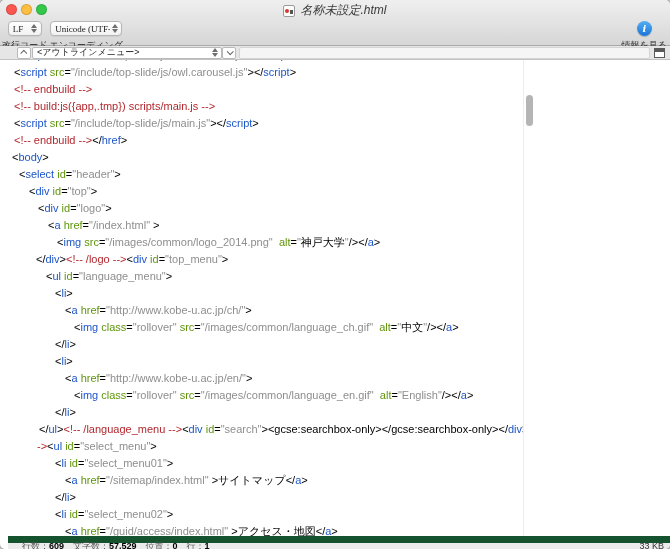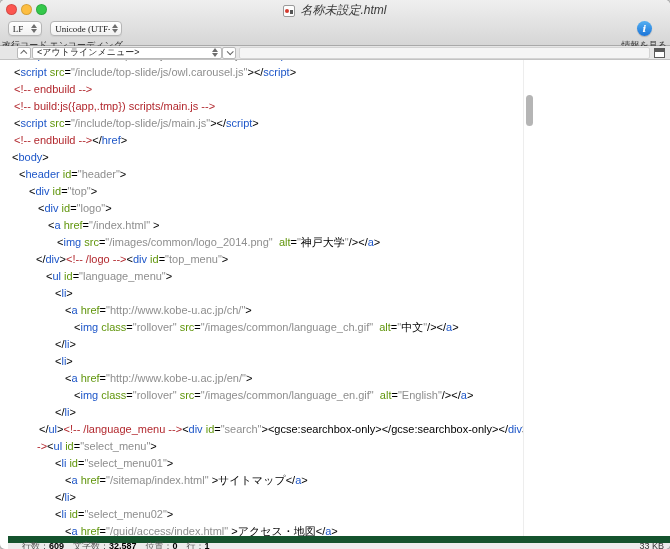--- a/index.html
+++ b/index.html
@@ -139,21 +139,21 @@
 
   <div class="editor">
     <div class="code" id="code">
         <div class="code-line" style="padding-left: 14px;"><span class="tk-p">&lt;</span><span class="tk-t">script</span><span class="tk-p"> </span><span class="tk-a">src</span><span class="tk-p">=</span><span class="tk-s">"/include/top-slide/js/owl.carousel.js"</span><span class="tk-p">&gt;&lt;/</span><span class="tk-t">script</span><span class="tk-p">&gt;</span></div>
         <div class="code-line" style="padding-left: 14px;"><span class="tk-p">&lt;</span><span class="tk-t">script</span><span class="tk-p"> </span><span class="tk-a">src</span><span class="tk-p">=</span><span class="tk-s">"/include/top-slide/js/owl.carousel.js"</span><span class="tk-p">&gt;&lt;/</span><span class="tk-t">script</span><span class="tk-p">&gt;</span></div>
         <div class="code-line" style="padding-left: 14px;"><span class="tk-c">&lt;!-- endbuild --&gt;</span></div>
         <div class="code-line" style="padding-left: 14px;"><span class="tk-c">&lt;!-- build:js({app,.tmp}) scripts/main.js --&gt;</span></div>
         <div class="code-line" style="padding-left: 14px;"><span class="tk-p">&lt;</span><span class="tk-t">script</span><span class="tk-p"> </span><span class="tk-a">src</span><span class="tk-p">=</span><span class="tk-s">"/include/top-slide/js/main.js"</span><span class="tk-p">&gt;&lt;/</span><span class="tk-t">script</span><span class="tk-p">&gt;</span></div>
         <div class="code-line" style="padding-left: 14px;"><span class="tk-c">&lt;!-- endbuild --&gt;</span><span class="tk-p">&lt;/</span><span class="tk-t">href</span><span class="tk-p">&gt;</span></div>
         <div class="code-line" style="padding-left: 12px;"><span class="tk-p">&lt;</span><span class="tk-t">body</span><span class="tk-p">&gt;</span></div>
-        <div class="code-line" style="padding-left: 19px;"><span class="tk-p">&lt;</span><span class="tk-t">header</span><span class="tk-p"> </span><span class="tk-a">id</span><span class="tk-p">=</span><span class="tk-s">"header"</span><span class="tk-p">&gt;</span></div>
+        <div class="code-line" style="padding-left: 19px;"><span class="tk-p">&lt;</span><span class="tk-t">select</span><span class="tk-p"> </span><span class="tk-a">id</span><span class="tk-p">=</span><span class="tk-s">"header"</span><span class="tk-p">&gt;</span></div>
         <div class="code-line" style="padding-left: 29px;"><span class="tk-p">&lt;</span><span class="tk-t">div</span><span class="tk-p"> </span><span class="tk-a">id</span><span class="tk-p">=</span><span class="tk-s">"top"</span><span class="tk-p">&gt;</span></div>
         <div class="code-line" style="padding-left: 38px;"><span class="tk-p">&lt;</span><span class="tk-t">div</span><span class="tk-p"> </span><span class="tk-a">id</span><span class="tk-p">=</span><span class="tk-s">"logo"</span><span class="tk-p">&gt;</span></div>
         <div class="code-line" style="padding-left: 48px;"><span class="tk-p">&lt;</span><span class="tk-t">a</span><span class="tk-p"> </span><span class="tk-a">href</span><span class="tk-p">=</span><span class="tk-s">"/index.html"</span><span class="tk-p"> &gt;</span></div>
         <div class="code-line" style="padding-left: 57px;"><span class="tk-p">&lt;</span><span class="tk-t">img</span><span class="tk-p"> </span><span class="tk-a">src</span><span class="tk-p">=</span><span class="tk-s">"/images/common/logo_2014.png"</span><span class="tk-p">  </span><span class="tk-a">alt</span><span class="tk-p">=</span><span class="tk-s">"</span><span class="tk-j">神戸大学</span><span class="tk-s">"</span><span class="tk-p">/&gt;&lt;/</span><span class="tk-t">a</span><span class="tk-p">&gt;</span></div>
         <div class="code-line" style="padding-left: 36px;"><span class="tk-p">&lt;/</span><span class="tk-t">div</span><span class="tk-p">&gt;</span><span class="tk-c">&lt;!-- /logo --&gt;</span><span class="tk-p">&lt;</span><span class="tk-t">div</span><span class="tk-p"> </span><span class="tk-a">id</span><span class="tk-p">=</span><span class="tk-s">"top_menu"</span><span class="tk-p">&gt;</span></div>
         <div class="code-line" style="padding-left: 46px;"><span class="tk-p">&lt;</span><span class="tk-t">ul</span><span class="tk-p"> </span><span class="tk-a">id</span><span class="tk-p">=</span><span class="tk-s">"language_menu"</span><span class="tk-p">&gt;</span></div>
         <div class="code-line" style="padding-left: 55px;"><span class="tk-p">&lt;</span><span class="tk-t">li</span><span class="tk-p">&gt;</span></div>
         <div class="code-line" style="padding-left: 65px;"><span class="tk-p">&lt;</span><span class="tk-t">a</span><span class="tk-p"> </span><span class="tk-a">href</span><span class="tk-p">=</span><span class="tk-s">"http://www.kobe-u.ac.jp/ch/"</span><span class="tk-p">&gt;</span></div>
         <div class="code-line" style="padding-left: 74px;"><span class="tk-p">&lt;</span><span class="tk-t">img</span><span class="tk-p"> </span><span class="tk-a">class</span><span class="tk-p">=</span><span class="tk-s">"rollover"</span><span class="tk-p"> </span><span class="tk-a">src</span><span class="tk-p">=</span><span class="tk-s">"/images/common/language_ch.gif"</span><span class="tk-p">  </span><span class="tk-a">alt</span><span class="tk-p">=</span><span class="tk-s">"</span><span class="tk-j">中文</span><span class="tk-s">"</span><span class="tk-p">/&gt;&lt;/</span><span class="tk-t">a</span><span class="tk-p">&gt;</span></div>
         <div class="code-line" style="padding-left: 55px;"><span class="tk-p">&lt;/</span><span class="tk-t">li</span><span class="tk-p">&gt;</span></div>
@@ -170,20 +170,20 @@
         <div class="code-line" style="padding-left: 65px;"><span class="tk-p">&lt;</span><span class="tk-t">a</span><span class="tk-p"> </span><span class="tk-a">href</span><span class="tk-p">=</span><span class="tk-s">"/guid/access/index.html"</span><span class="tk-p"> &gt;</span><span class="tk-j">アクセス・地図</span><span class="tk-p">&lt;/</span><span class="tk-t">a</span><span class="tk-p">&gt;</span></div>
       </div>
     <div class="vscroll">
       <div class="vthumb"></div>
     </div>
   </div>
 
   <div class="statusbar">
     <div class="status-items" id="status-items">
         <span class="status-item"><span class="lbl">行数：</span><span class="val">609</span></span>
-        <span class="status-item"><span class="lbl">文字数：</span><span class="val">32,587</span></span>
+        <span class="status-item"><span class="lbl">文字数：</span><span class="val">57,529</span></span>
         <span class="status-item"><span class="lbl">位置：</span><span class="val">0</span></span>
         <span class="status-item"><span class="lbl">行：</span><span class="val">1</span></span>
       </div>
     <div class="file-size">33 KB</div>
   </div>
 
 </div>
 
 </body></html>

